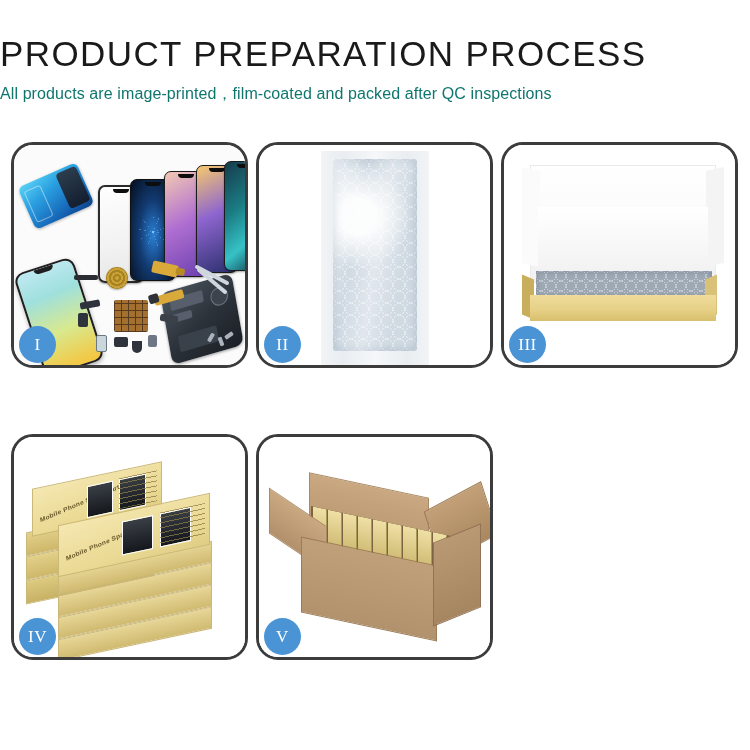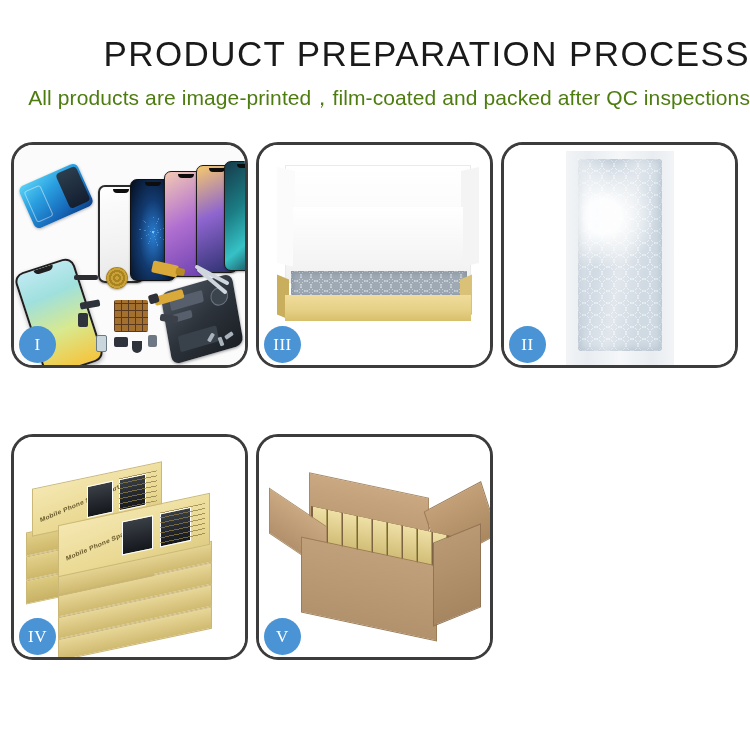--- a/index.html
+++ b/index.html
@@ -6,33 +6,33 @@
   body{
     width:750px;height:750px;
     background:#ffffff;
     font-family:"Liberation Sans","DejaVu Sans",sans-serif;
     overflow:hidden;
     position:relative;
   }
   .page{width:750px;height:750px;position:relative;}
 
   
-  .header{padding-top:36px;text-align:right;}
+  .header{padding-top:36px;text-align:left;}
   .title{
     font-size:35px;
     letter-spacing:1.4px;
     font-weight:400;
     color:#1a1a1a;
     line-height:1.05;
     white-space:nowrap;
   }
   .subtitle{
     margin-top:11px;
-    font-size:21px;
-    color:#4d7c0f;
+    font-size:16px;
+    color:#0f766e;
     letter-spacing:.1px;
     white-space:nowrap;
   }
 
   
   .grid{
     position:absolute;
     left:11px;top:142px;
     width:728px;height:544px;
     display:grid;
@@ -315,38 +315,38 @@
         <div class="screws">
             <b></b>
             <b></b>
             <b></b>
           </div>
       </div>
       <div class="badge">I</div>
     </div>
 
     <div class="card">
+      <div class="card-inner p2">
+        <div class="wrapouter"></div>
+        <div class="bubbles"></div>
+        <div class="bub-gloss"></div>
+      </div>
+      <div class="badge">II</div>
+    </div>
+
+    <div class="card">
       <div class="card-inner p3">
         <div class="box3-lid"></div>
         <div class="box3-foam"></div>
         <div class="box3-bubble"></div>
         <div class="box3-lside"></div>
         <div class="box3-rside"></div>
         <div class="box3-front"></div>
       </div>
       <div class="badge">III</div>
-    </div>
-
-    <div class="card">
-      <div class="card-inner p2">
-        <div class="wrapouter"></div>
-        <div class="bubbles"></div>
-        <div class="bub-gloss"></div>
-      </div>
-      <div class="badge">II</div>
     </div>
 
     <div class="card">
       <div class="card-inner p4">
         <div class="stack">
           <div class="sbox b-left-4"></div>
           <div class="sbox b-left-3"></div>
           <div class="sbox b-left-2"></div>
           <div class="slab s4"></div>
           <div class="slab s3"></div>

